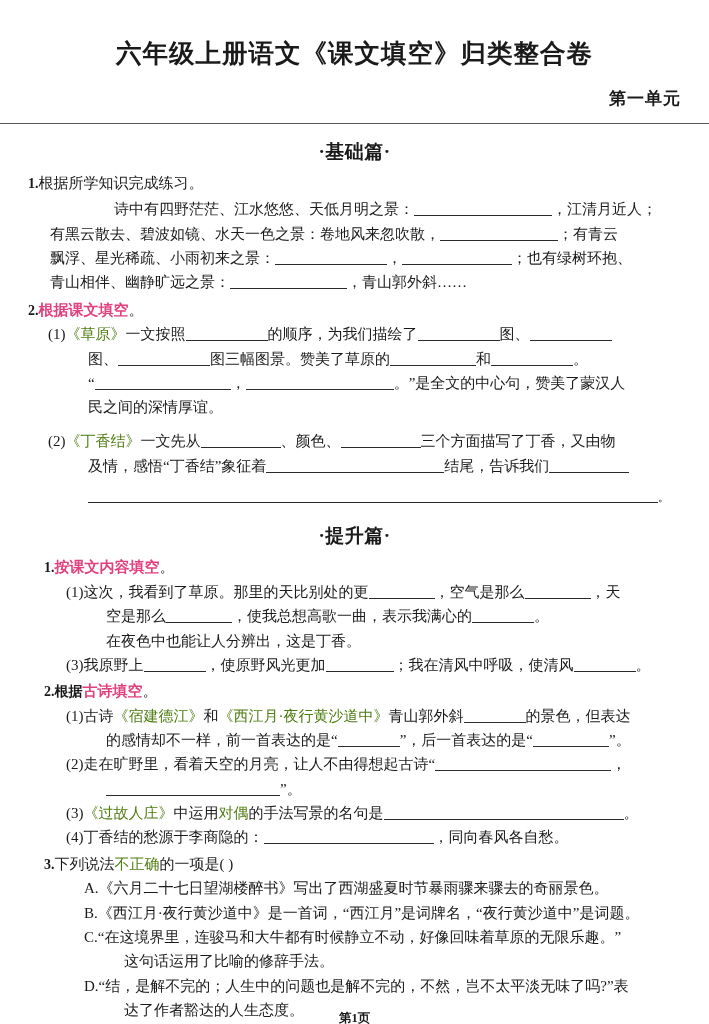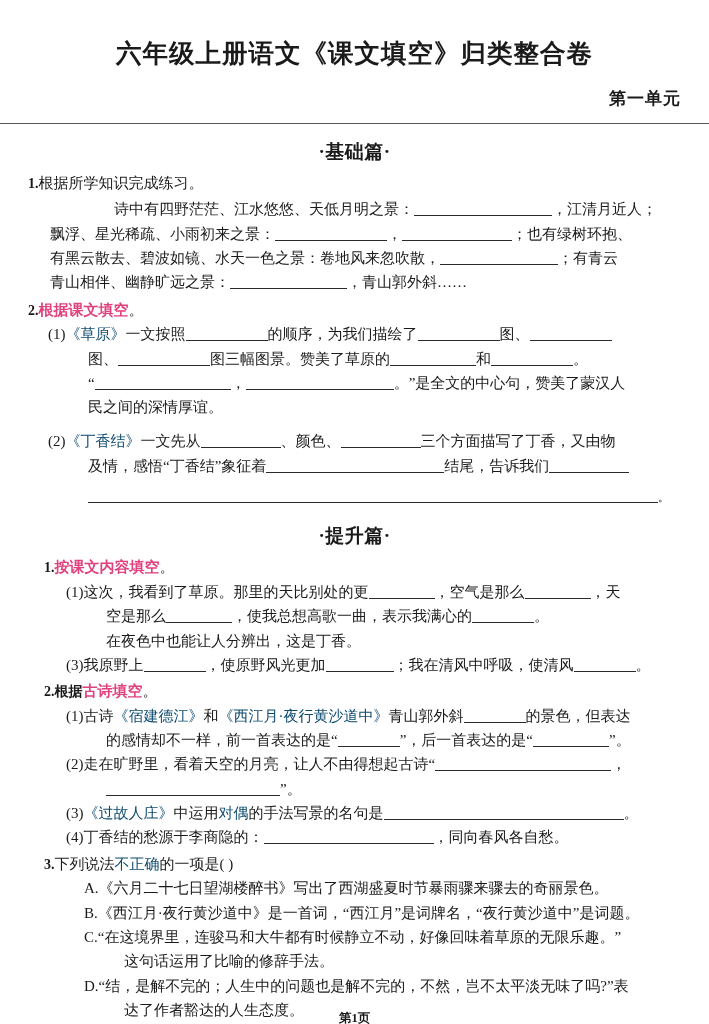--- a/index.html
+++ b/index.html
@@ -41,21 +41,21 @@
     font-size: 19px;
     font-weight: 700;
     letter-spacing: .5px;
     margin-top: 15px;
     margin-bottom: 6px;
   }
 
   
   .q { font-size: 15px; line-height: 1.62; }
   .qnum { font-weight:700; font-size:14px; }
-  .pink { color:#0c4a6e; }
+  .pink { color:#4d7c0f; }
   .pinkb { color:#e0427f; font-weight:700; }
 
   .lvl1 { padding-left: 22px; text-indent:-22px; margin-top:2px; }
   .lvl2 { padding-left: 42px; text-indent:-22px; margin-top:0px; }
   .indent-para { padding-left: 42px; text-indent: 44px; margin-top:2px;}
   .cont  { padding-left: 42px; text-indent:0; }
   .cont2 { padding-left: 60px; text-indent:0; }
 
   
   .bl {
@@ -85,24 +85,24 @@
 
   <div class="section-head">·基础篇·</div>
 
   <div class="q lvl1">
     <span class="qnum">1.</span><span>根据所学知识完成练习。</span>
   </div>
   <div class="q indent-para">
     <span>诗中有四野茫茫、江水悠悠、天低月明之景：</span><span class="bl" style="width:138px"></span><span>，江清月近人；</span>
   </div>
   <div class="q cont" style="padding-left:22px">
+    <span>有黑云散去、碧波如镜、水天一色之景：卷地风来忽吹散，</span><span class="bl" style="width:118px"></span><span>；有青云</span>
+  </div>
+  <div class="q cont" style="padding-left:22px">
     <span>飘浮、星光稀疏、小雨初来之景：</span><span class="bl" style="width:112px"></span><span>，</span><span class="bl" style="width:110px"></span><span>；也有绿树环抱、</span>
-  </div>
-  <div class="q cont" style="padding-left:22px">
-    <span>有黑云散去、碧波如镜、水天一色之景：卷地风来忽吹散，</span><span class="bl" style="width:118px"></span><span>；有青云</span>
   </div>
   <div class="q cont" style="padding-left:22px">
     <span>青山相伴、幽静旷远之景：</span><span class="bl" style="width:117px"></span><span>，青山郭外斜……</span>
   </div>
 
   <div class="q lvl1" style="margin-top:3px">
     <span class="qnum">2.</span><span class="pinkb">根据课文填空</span><span>。</span>
   </div>
 
   <div class="q lvl2">

